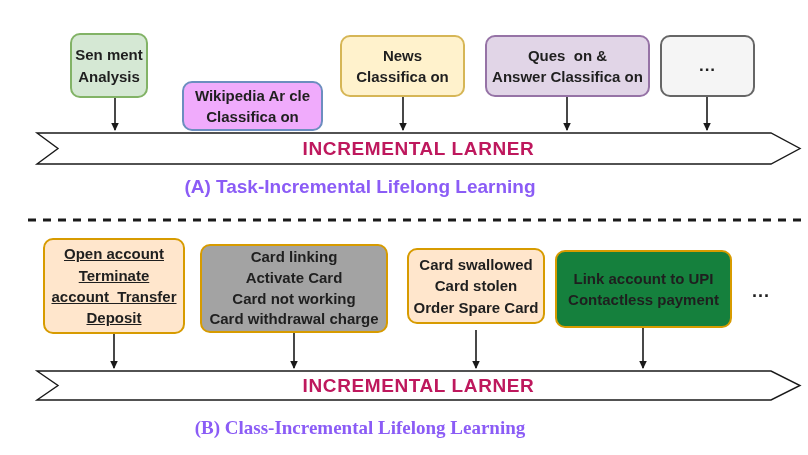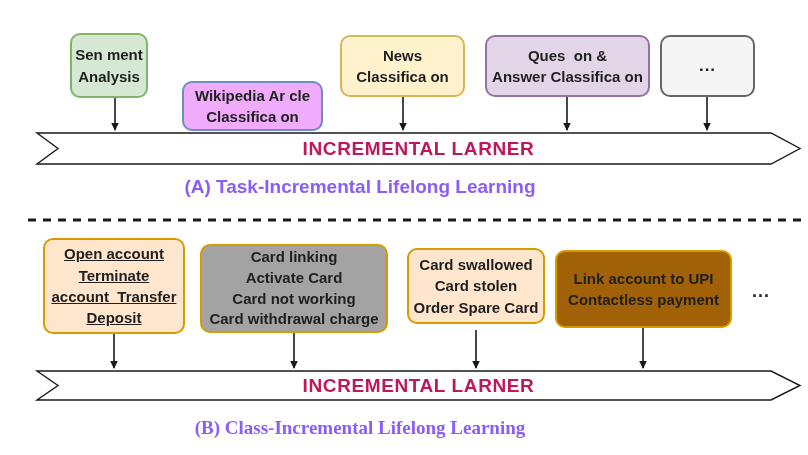--- a/index.html
+++ b/index.html
@@ -81,21 +81,21 @@
 
   <div class="box" style="left: 200px; top: 244px; width: 188px; height: 89px; line-height: 1.38; background: #a3a3a3; border-color: rgb(215, 155, 0);">Card linking
 Activate Card
 Card not working
 Card withdrawal charge</div>
 
   <div class="box" style="left: 407px; top: 248px; width: 138px; height: 76px; background: rgb(255, 230, 204); border-color: rgb(215, 155, 0);">Card swallowed
 Card stolen
 Order Spare Card</div>
 
-  <div class="box" style="left: 555px; top: 250px; width: 177px; height: 78px; background: #a16207; border-color: rgb(215, 155, 0);">Link account to UPI
+  <div class="box" style="left: 555px; top: 250px; width: 177px; height: 78px; background: #15803d; border-color: rgb(215, 155, 0);">Link account to UPI
 Contactless payment</div>
 
   <div class="ellipsis" style="left:741px;top:281px;width:40px;text-align:center;">...</div>
 
   <div class="banner-label" style="left:37px;top:371px;width:763px;height:29px;">INCREMENTAL LARNER</div>
 
   <div class="caption" style="top:417px;font-family:Liberation Serif, serif;">(B) Class-Incremental Lifelong Learning</div>
 
 </div>
 

